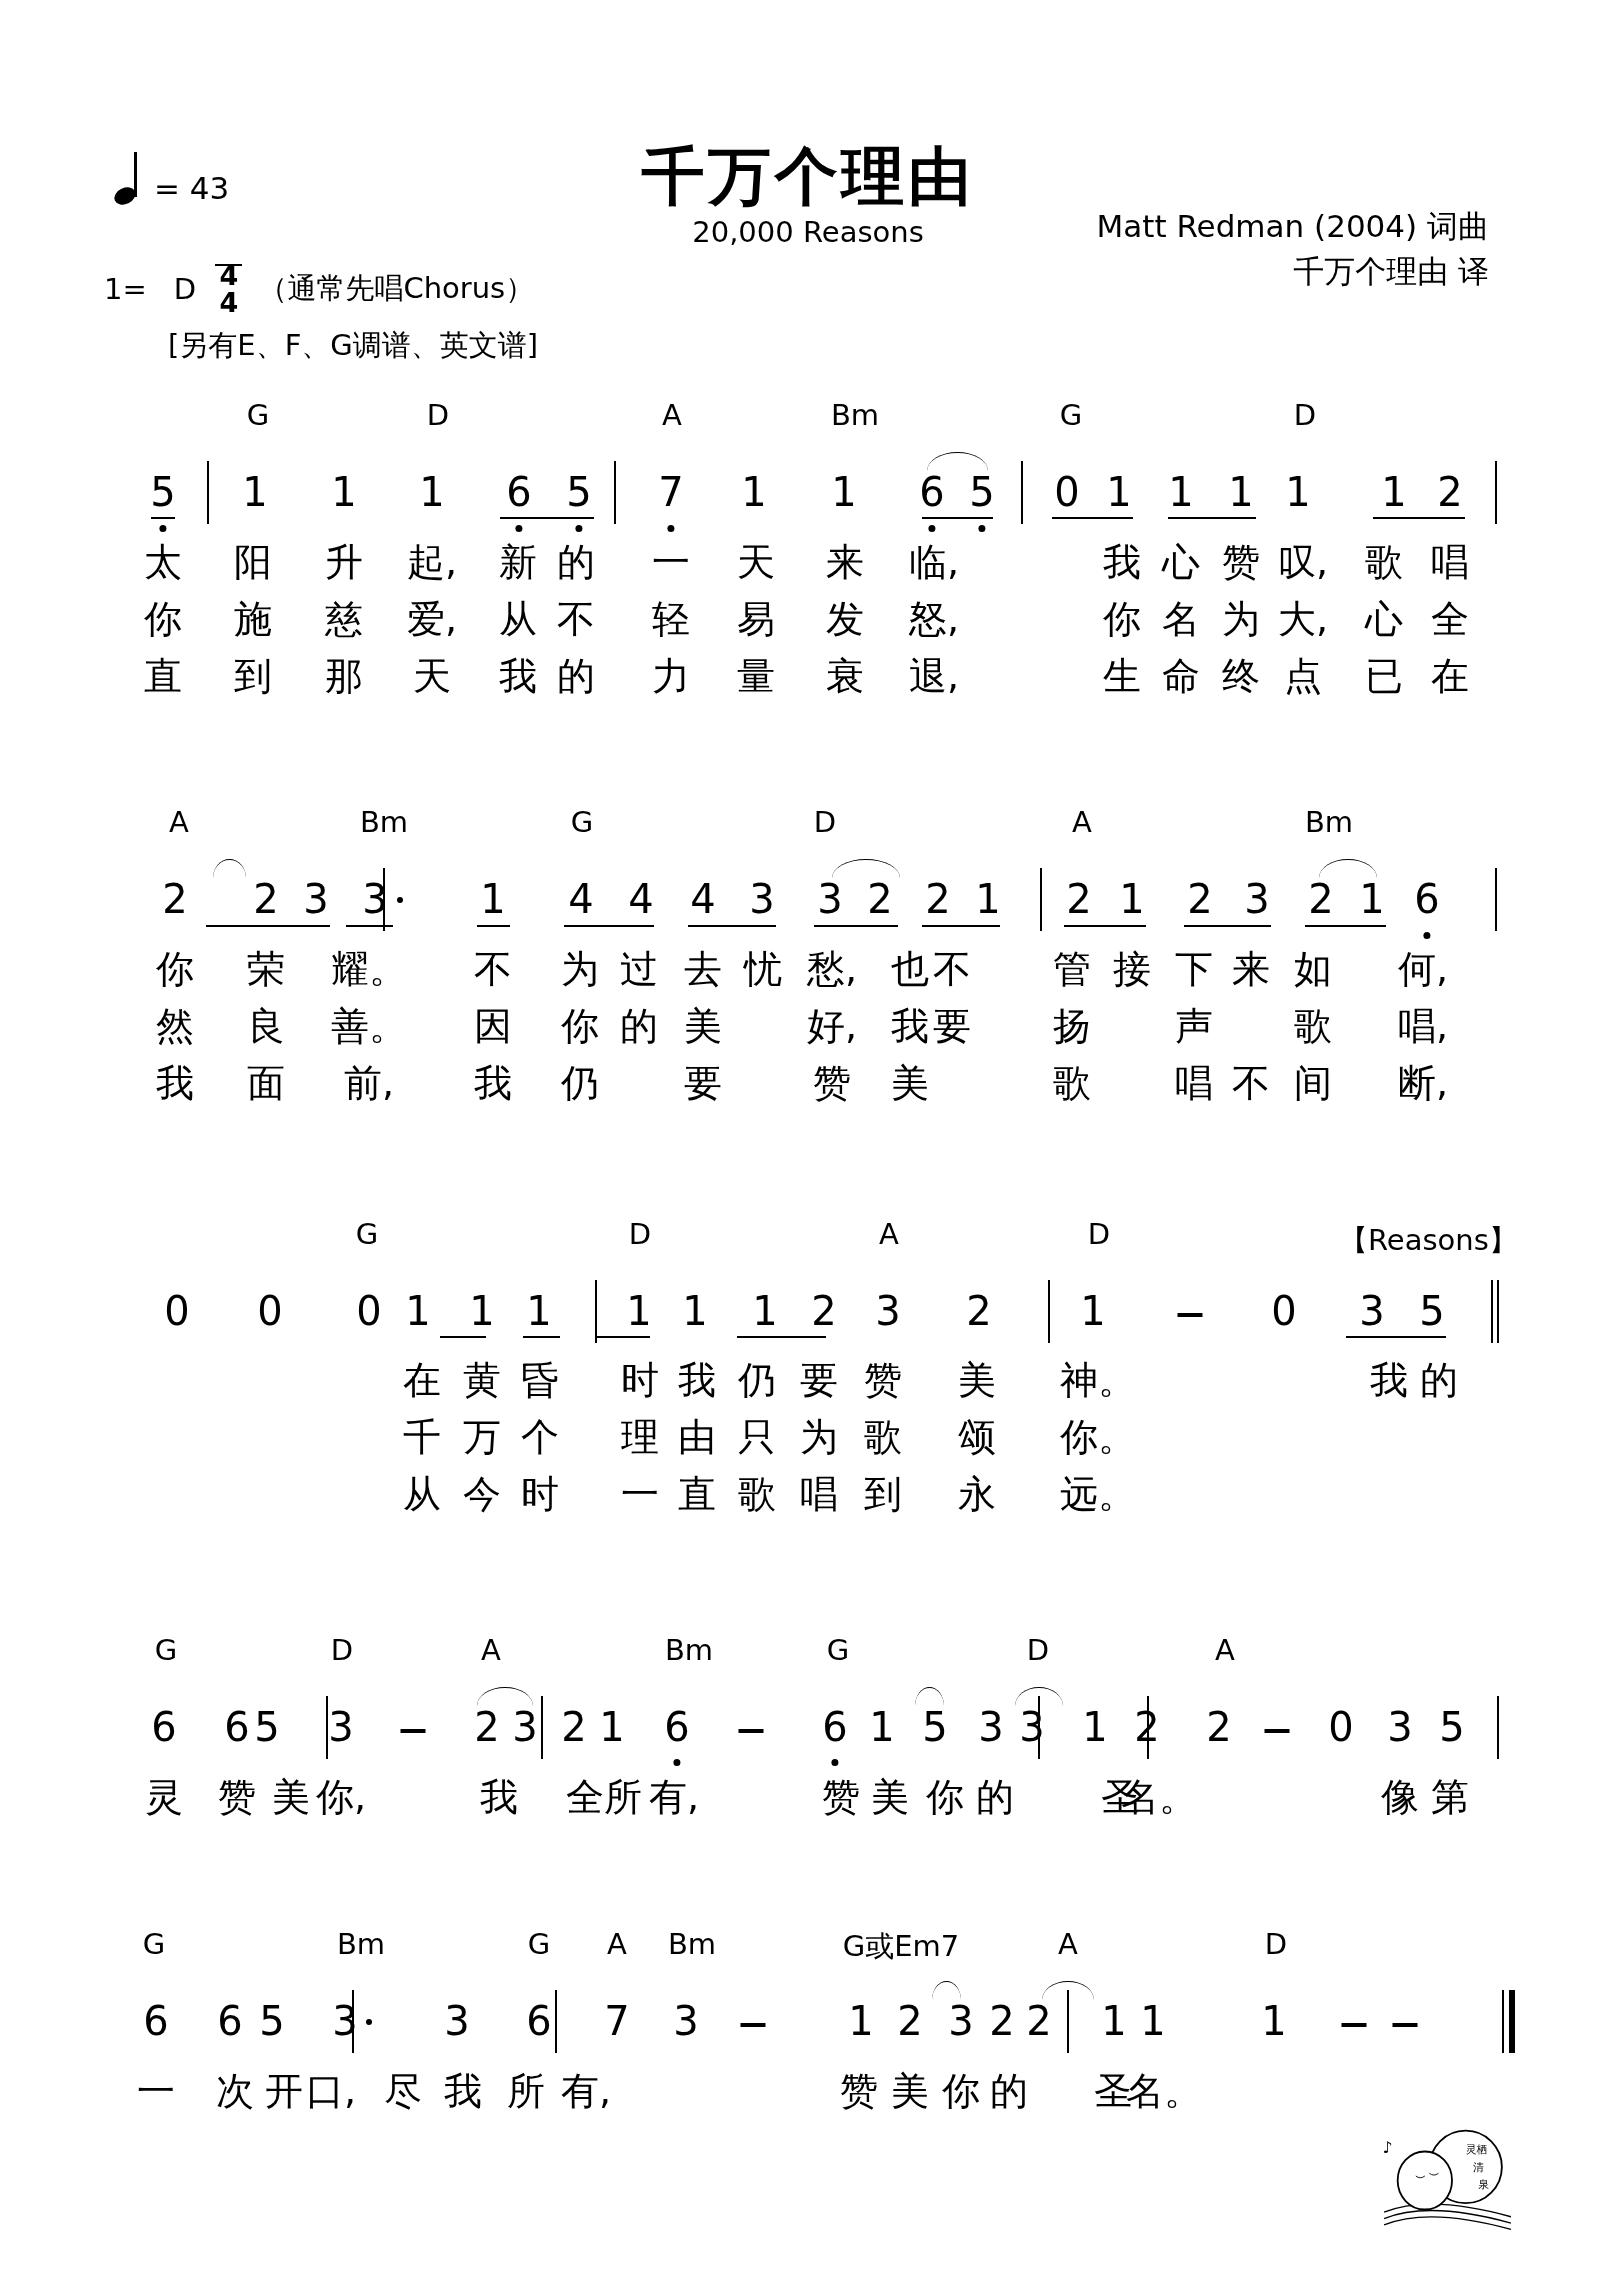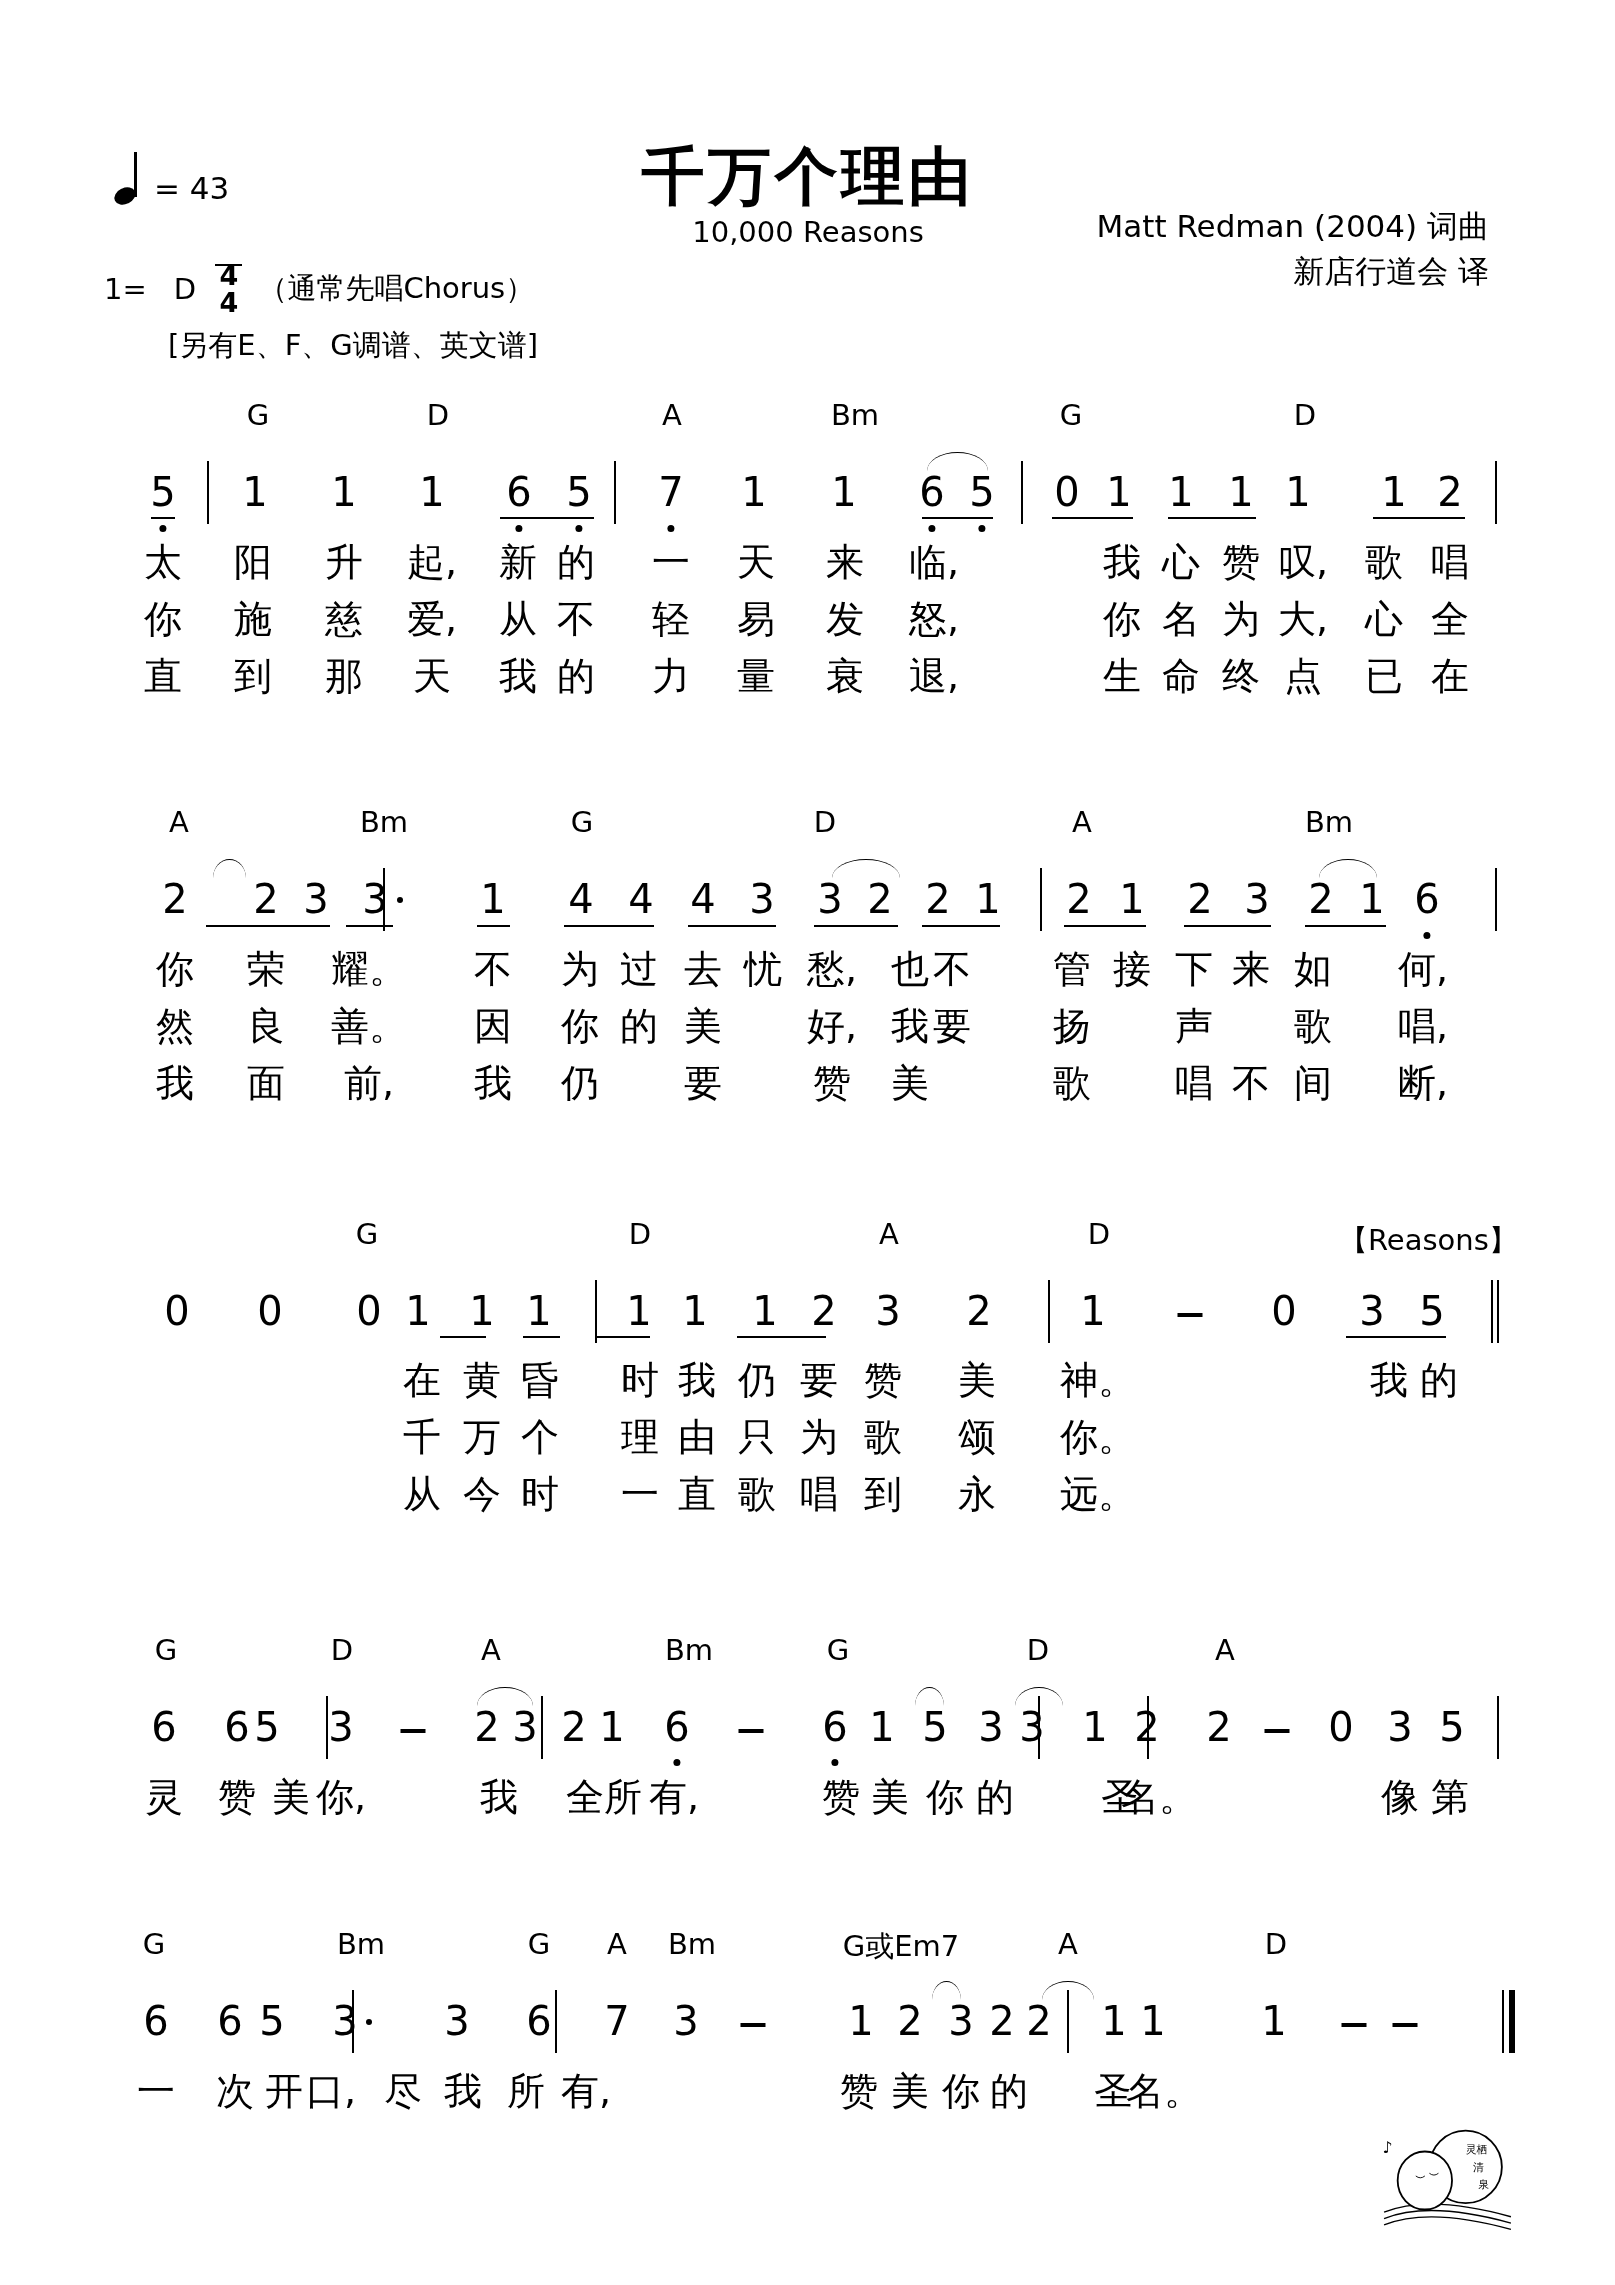--- a/index.html
+++ b/index.html
@@ -37,23 +37,23 @@
 <body>
 
 <div class="abs tempo">
   <div class="note-glyph">
       <div class="stem"></div>
       <div class="head"></div>
     </div>
   <span>= 43</span>
 </div>
 <div class="abs title">千万个理由</div>
-<div class="abs subtitle">10,000 Reasons</div>
+<div class="abs subtitle">20,000 Reasons</div>
 <div class="abs credit1">Matt Redman (2004) 词曲</div>
-<div class="abs credit2">新店行道会 译</div>
+<div class="abs credit2">千万个理由 译</div>
 <div class="abs key">
   <span class="eq">1=</span>
   <span>D</span>
   <span class="timesig">
     <span>4</span>
     <span class="bar"></span>
     <span>4</span>
   </span>
   <span>（通常先唱Chorus）</span>
 </div>

